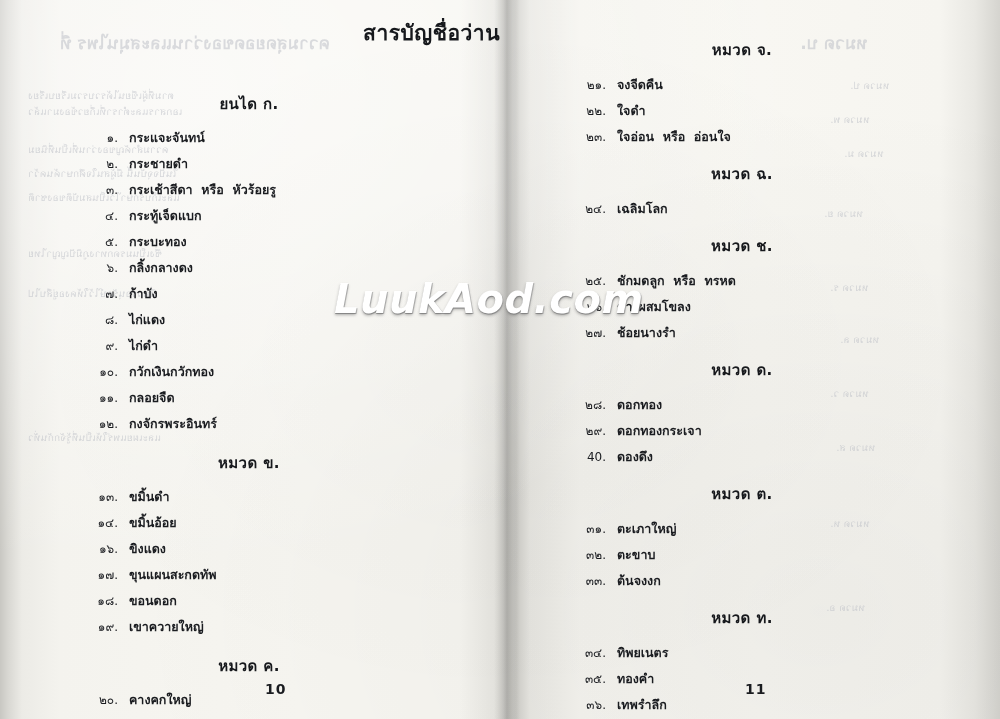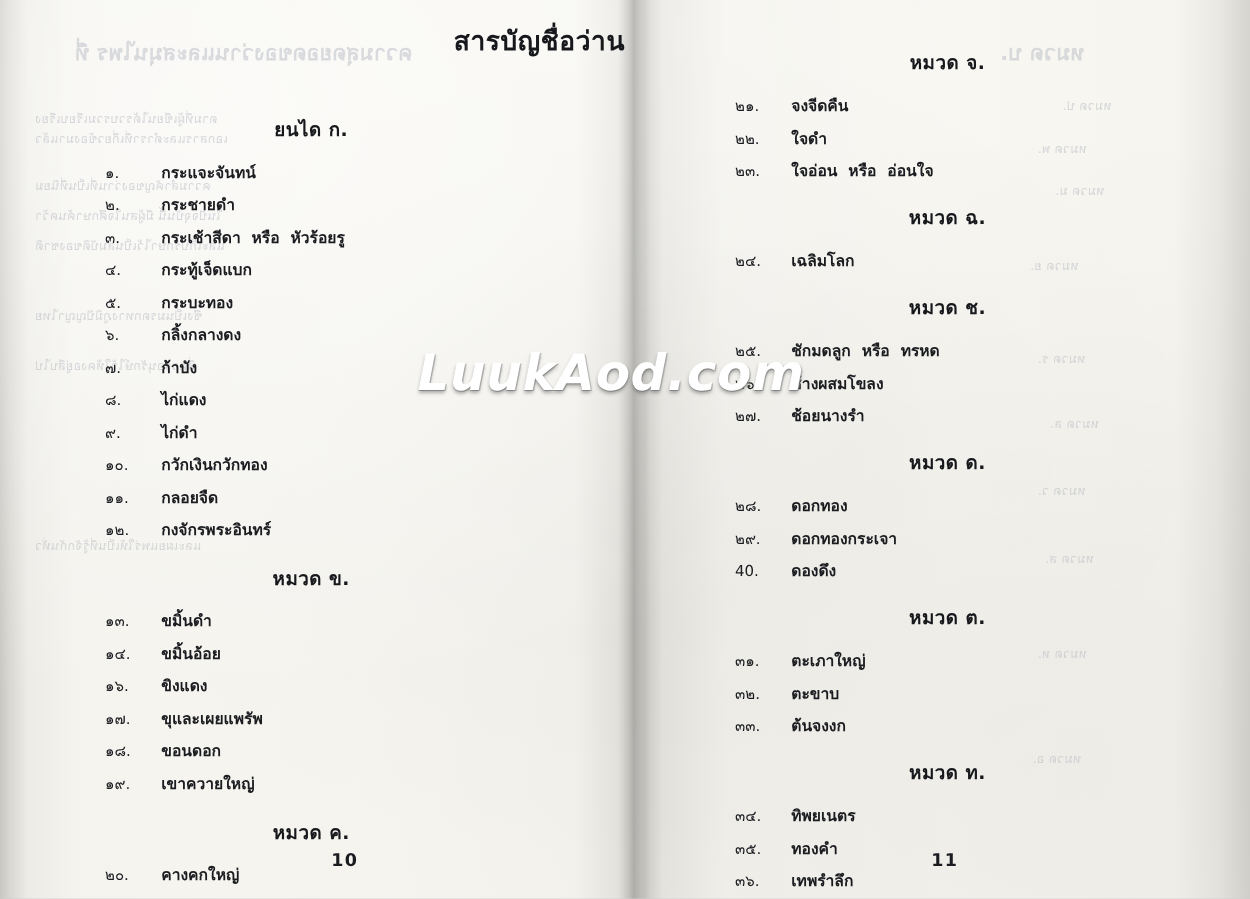--- a/index.html
+++ b/index.html
@@ -114,38 +114,39 @@
   .entry {
     display: flex;
     align-items: baseline;
     font-size: 12.5px;
     color: #1a1c20;
     line-height: 25px;
     white-space: pre;
   }
   .entry .num {
     width: 34px;
+    text-align: right;
     flex: 0 0 34px;
     font-size: 12px;
   }
   .entry .label {
     margin-left: 11px;
     font-weight: bold;
   }
 
   .col-inner-left {
     position: absolute;
     top: 78px;
     left: 84px;
     width: 330px;
   }
   .col-inner-right {
     position: absolute;
     top: 26px;
-    left: 88px;
+    left: 72px;
     width: 340px;
   }
 
   .folio {
     position: absolute;
     bottom: 22px;
     font-size: 14px;
     font-weight: bold;
     color: #1a1c20;
     letter-spacing: 1px;
@@ -206,21 +207,21 @@
         <li class="entry"><span class="num">๑๐.</span><span class="label">กวักเงินกวักทอง</span></li>
         <li class="entry"><span class="num">๑๑.</span><span class="label">กลอยจืด</span></li>
         <li class="entry"><span class="num">๑๒.</span><span class="label">กงจักรพระอินทร์</span></li>
       </ul>
 
       <div class="section-head">หมวด ข.</div>
       <ul class="entries">
         <li class="entry"><span class="num">๑๓.</span><span class="label">ขมิ้นดำ</span></li>
         <li class="entry"><span class="num">๑๔.</span><span class="label">ขมิ้นอ้อย</span></li>
         <li class="entry"><span class="num">๑๖.</span><span class="label">ขิงแดง</span></li>
-        <li class="entry"><span class="num">๑๗.</span><span class="label">ขุและเผยแพรัพ</span></li>
+        <li class="entry"><span class="num">๑๗.</span><span class="label">ขุนแผนสะกดทัพ</span></li>
         <li class="entry"><span class="num">๑๘.</span><span class="label">ขอนดอก</span></li>
         <li class="entry"><span class="num">๑๙.</span><span class="label">เขาควายใหญ่</span></li>
       </ul>
 
       <div class="section-head">หมวด ค.</div>
       <ul class="entries">
         <li class="entry"><span class="num">๒๐.</span><span class="label">คางคกใหญ่</span></li>
       </ul>
 
     </div>

